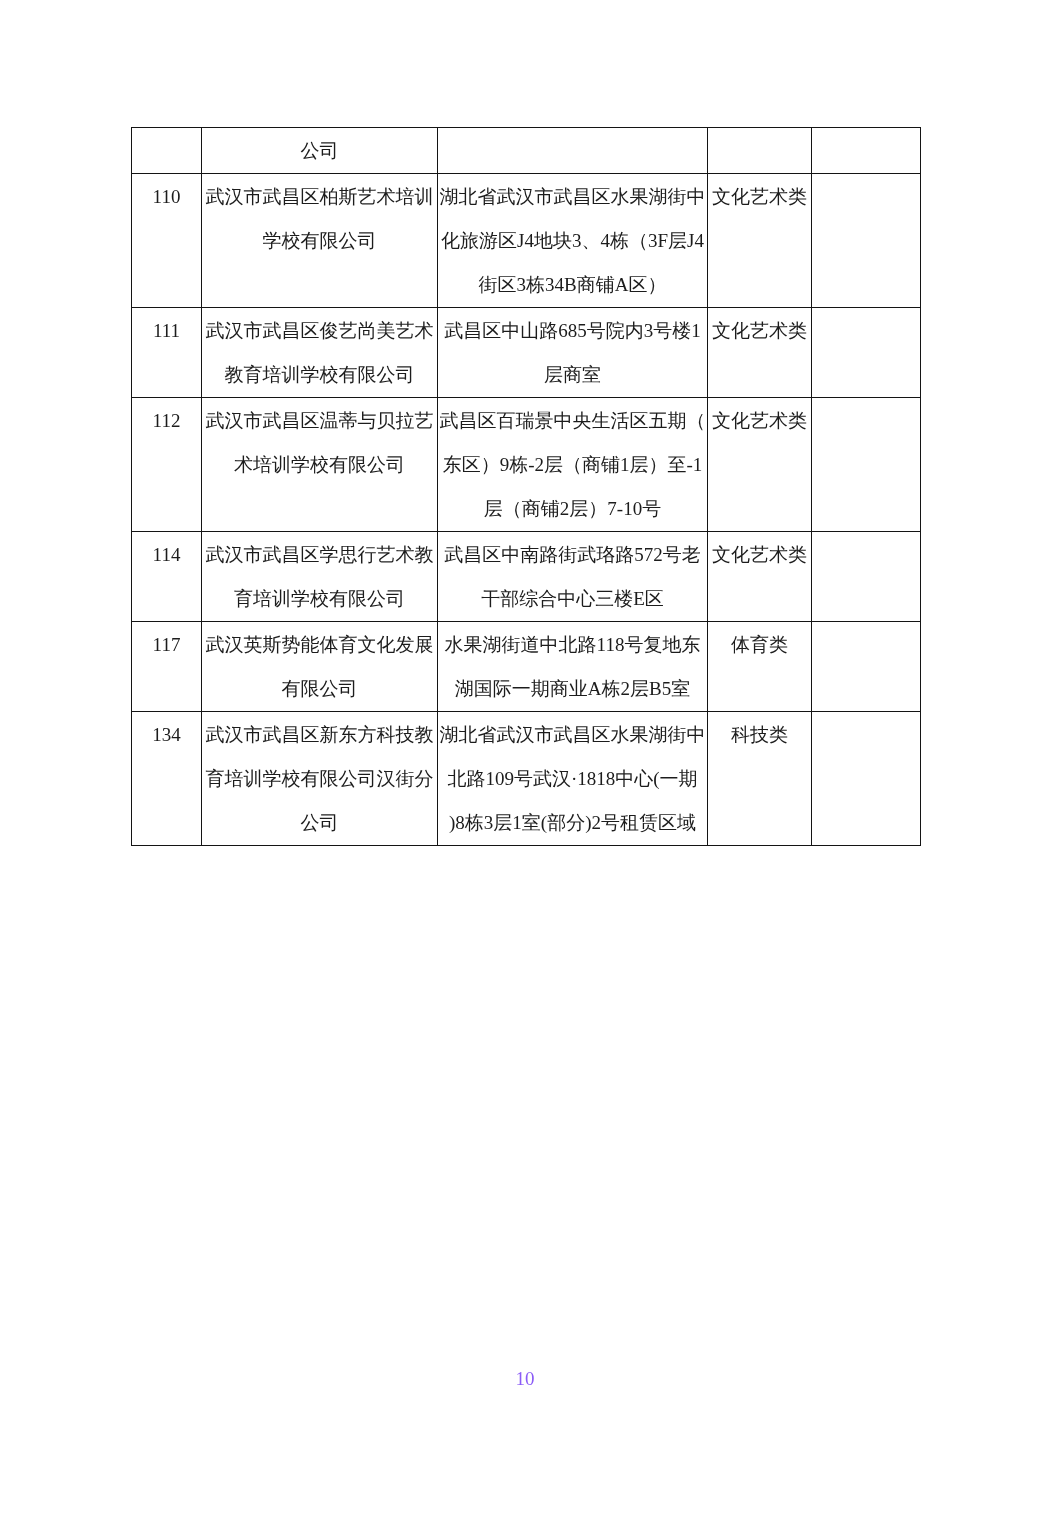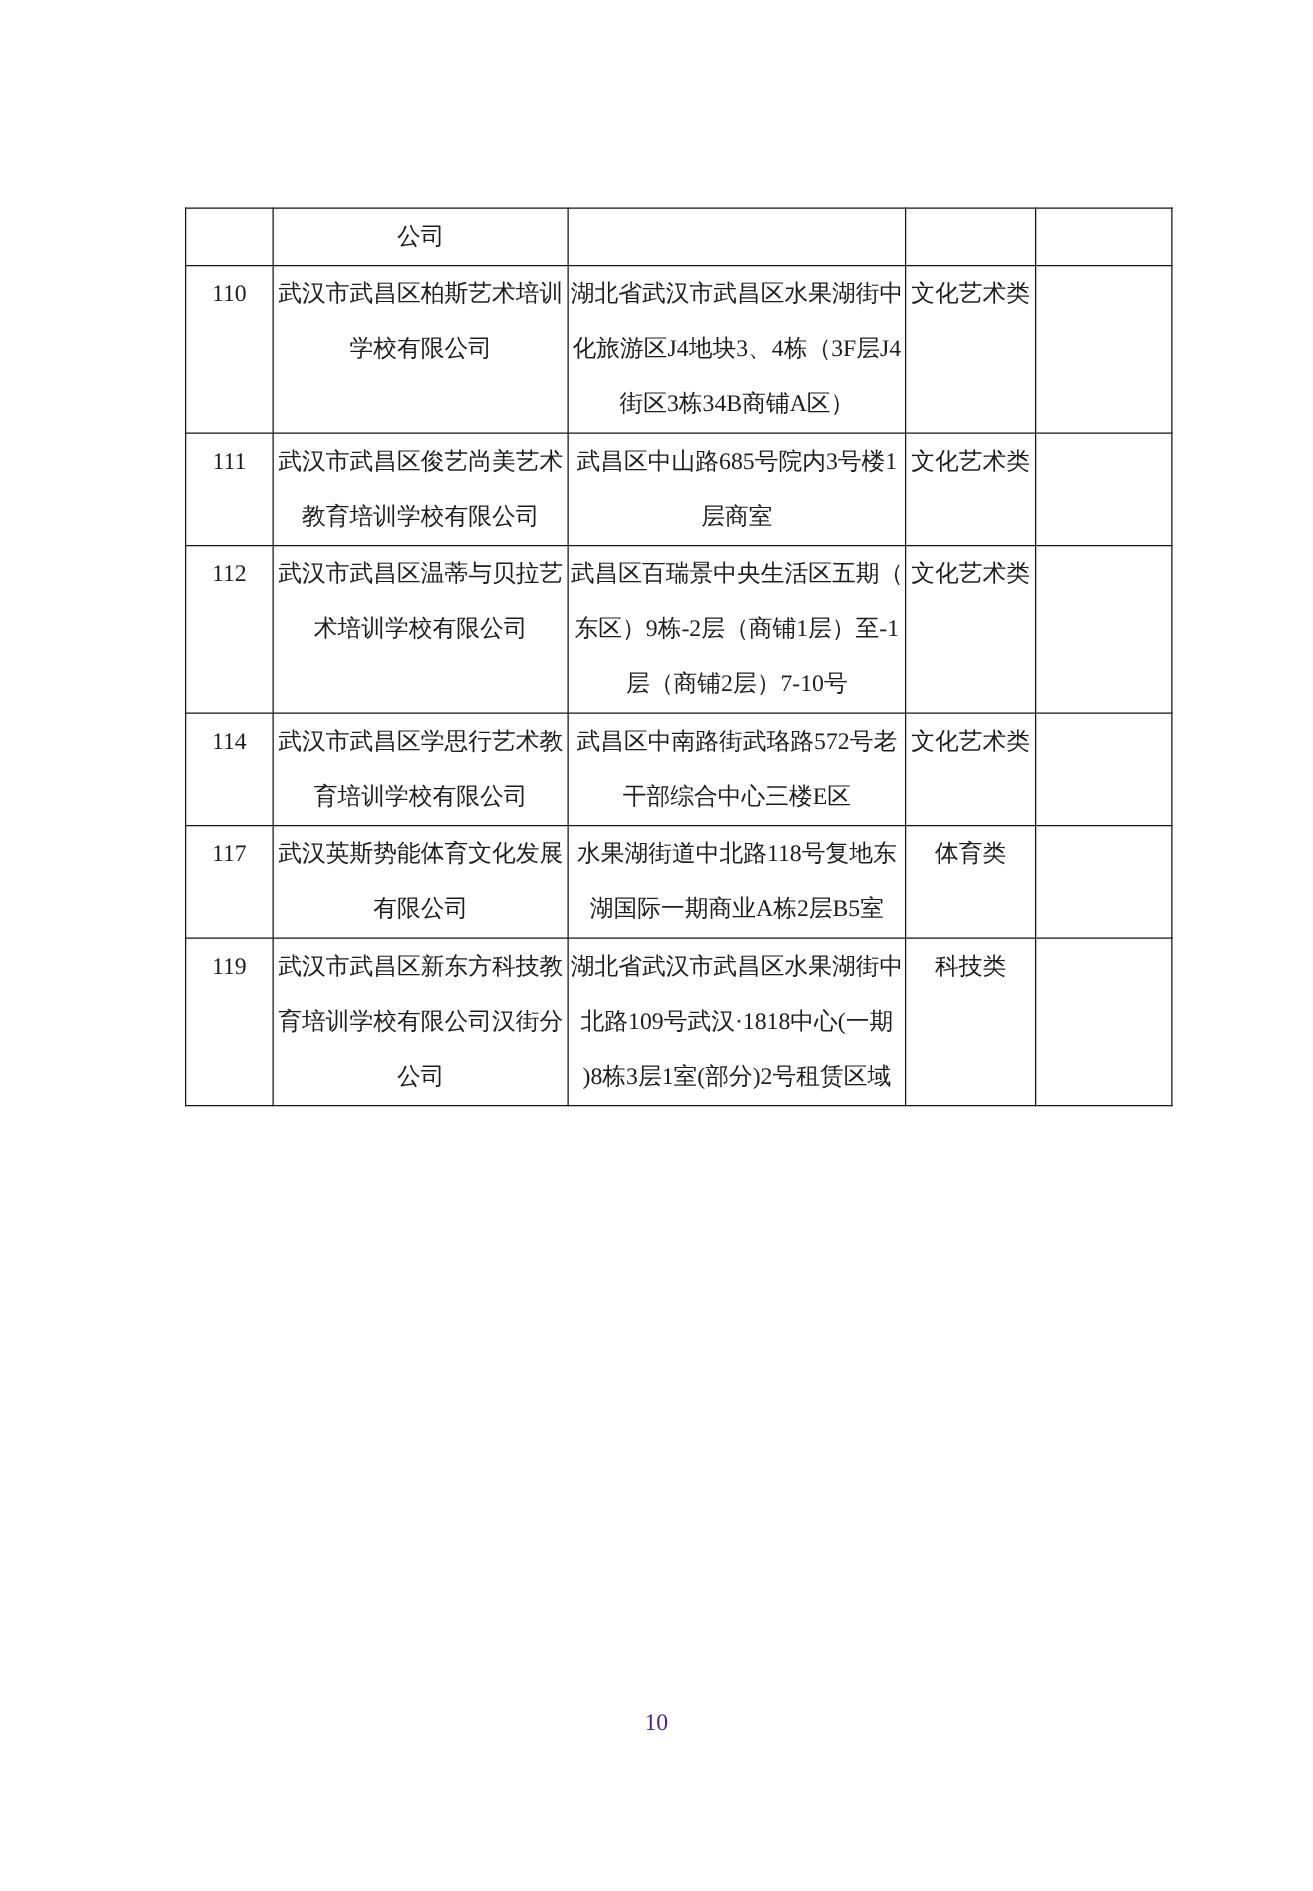--- a/index.html
+++ b/index.html
@@ -11,26 +11,25 @@
     position: relative;
     width: 1050px;
     height: 1513px;
     background: #ffffff;
     font-family: "Liberation Serif", "DejaVu Serif", serif;
     color: #1c1c1c;
     overflow: hidden;
   }
   table.roster {
     position: absolute;
-    left: 148px;
+    left: 131px;
     top: 127px;
     width: 789px;
     border-collapse: collapse;
     table-layout: fixed;
-    margin-top: 39px;
   }
   table.roster td {
     border: 1px solid #141414;
     vertical-align: top;
     text-align: center;
     font-size: 19px;
     line-height: 44px;
     white-space: pre-line;
     padding: 1px 0 0 0;
     overflow: hidden;
@@ -39,21 +38,21 @@
   tr.r2 { height: 88px; font-family: Liberation Serif, serif; }
   tr.r3 { height: 132px; }
   .page-number {
     position: absolute;
     top: 1364px;
     left: 0;
     width: 1050px;
     text-align: center;
     font-size: 19px;
     line-height: 30px;
-    color: #4c1d95;
+    color: #8b5cf6;
   }
 </style>
 </head>
 <body>
 
 <div class="page">
 
   <table class="roster">
     <colgroup>
       <col style="width:70px">
@@ -111,21 +110,21 @@
       <tr class="r2">
         <td>117</td>
         <td>武汉英斯势能体育文化发展
 有限公司</td>
         <td>水果湖街道中北路118号复地东
 湖国际一期商业A栋2层B5室</td>
         <td>体育类</td>
         <td></td>
       </tr>
       <tr class="r3">
-        <td>119</td>
+        <td>134</td>
         <td>武汉市武昌区新东方科技教
 育培训学校有限公司汉街分
 公司</td>
         <td>湖北省武汉市武昌区水果湖街中
 北路109号武汉·1818中心(一期
 )8栋3层1室(部分)2号租赁区域</td>
         <td>科技类</td>
         <td></td>
       </tr>
     </tbody>

